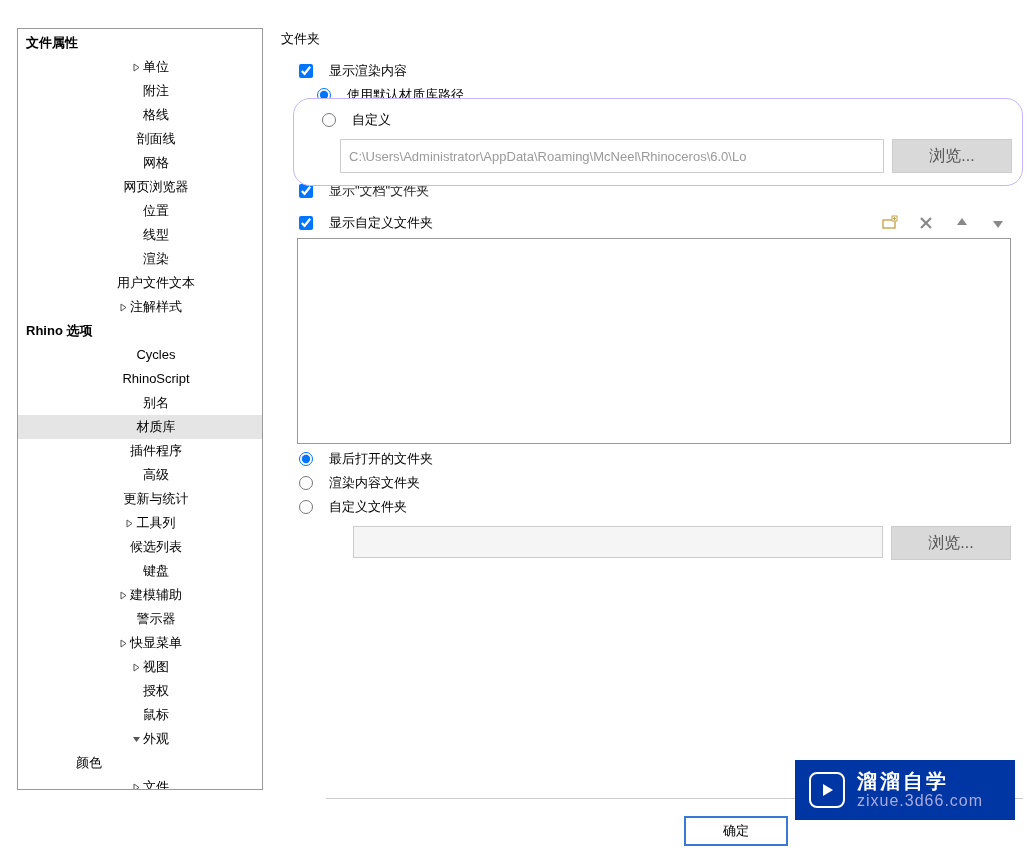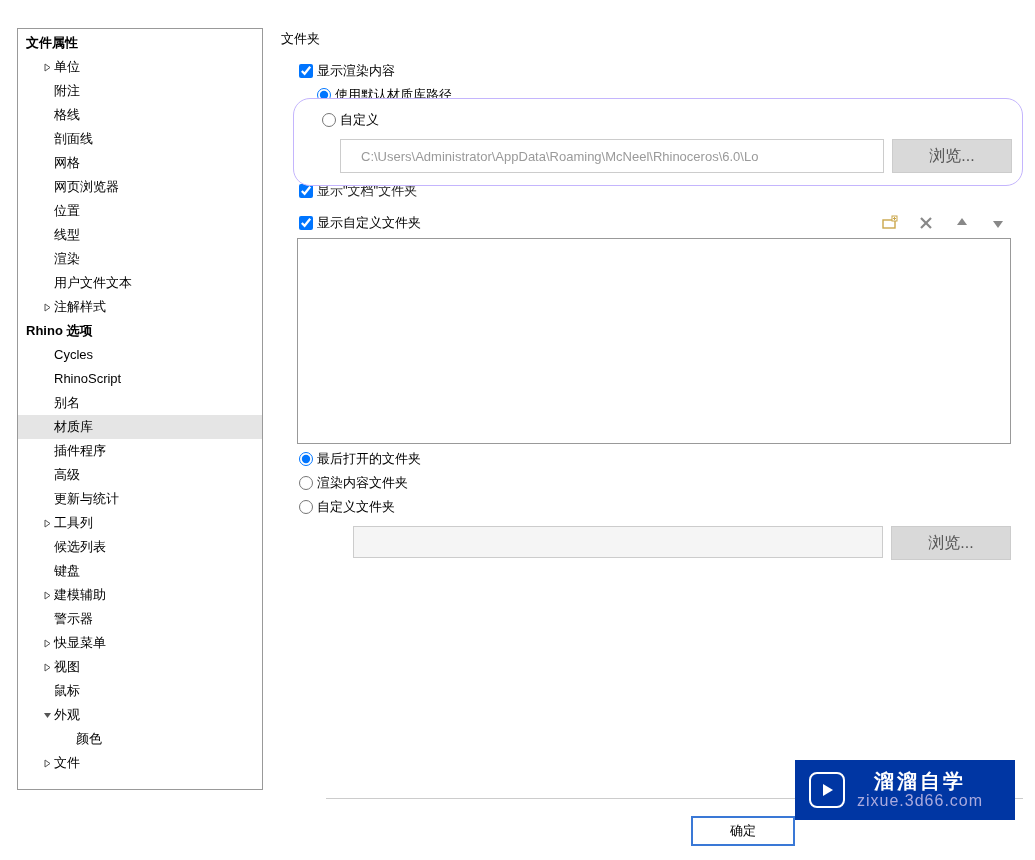--- a/index.html
+++ b/index.html
@@ -40,38 +40,38 @@
   .tree-item.selected { background: #e5e5e5; }
   .tree-chevron {
     display: inline-flex;
     width: 14px;
     align-items: center;
     justify-content: center;
     color: #555;
     font-size: 10px;
   }
   .tree-spacer { display:inline-block; width:14px; }
-  .indent-1 { padding-left: 22px; }
+  .indent-1 { padding-left: 22px; justify-content: center; }
   .indent-2 { padding-left: 44px; }
 
   
   .right-panel {
     flex: 1;
     padding: 28px 10px 0 18px;
     position: relative;
   }
   .section-title {
     margin: 2px 0 14px 0;
     font-size: 13px;
   }
   .row {
     display: flex;
     align-items: center;
     margin: 6px 0 6px 18px;
-    gap: 4px;
+    gap: 16px;
   }
   input[type=checkbox], input[type=radio] {
     width: 14px; height: 14px;
     margin: 0;
   }
   label { cursor: default; }
 
   .highlight-box {
     border: 1px solid #c4b5fd;
     border-radius: 17px;
@@ -84,21 +84,21 @@
     display: flex;
     margin: 10px 0 0 36px;
     gap: 0;
   }
   .path-input {
     flex: 1;
     height: 34px;
     border: 1px solid #ccc;
     background: #fff;
     color: #9a9a9a;
-    padding: 0 20px;
+    padding: 0 8px;
     font-size: 13px;
     font-family: inherit;
     overflow:hidden;
   }
   .browse-btn {
     width: 120px;
     height: 34px;
     background: #d9d9d9;
     border: 1px solid #ccc;
     color: #555;
@@ -139,21 +139,21 @@
     height: 32px;
     border: 1px solid #ccc;
     background: #f5f5f5;
     flex:1;
     margin-left: 36px;
   }
 
   .bottom-bar {
     position: absolute;
     bottom: 14px;
-    right: 8px;
+    right: 15px;
     display: flex;
     gap: 12px;
   }
   .bottom-btn {
     width: 104px;
     height: 30px;
     background: #fff;
     border: 1px solid #888;
     font-size: 13px;
     cursor: pointer;
@@ -181,21 +181,21 @@
     padding: 0 14px;
     z-index: 50;
   }
   .wm-logo {
     width: 36px; height: 36px;
     border: 2px solid #fff;
     border-radius: 8px;
     display:flex; align-items:center; justify-content:center;
   }
   .wm-text { display:flex; flex-direction:column; line-height:1.1;}
-  .wm-big { font-size: 20px; font-weight: bold; letter-spacing: 3px; text-align: center;}
+  .wm-big { font-size: 20px; font-weight: bold; letter-spacing: 3px;}
   .wm-small { font-size: 16px; letter-spacing: 1px; color:#aad; }
 
   .covered-row { margin-left:18px; margin-top:-2px; margin-bottom:8px; color:#222;}
 </style>
 </head>
 <body>
 
 <div class="container">
 
   <div class="left-panel">
@@ -324,20 +324,24 @@
           </span>
           <span>快显菜单</span>
         </div>
         <div class="tree-item indent-1">
           <span class="tree-chevron">
             <svg width="9" height="9" viewBox="0 0 9 9">
               <path d="M2 1 L7 4.5 L2 8 Z" fill="none" stroke="#555" stroke-width="1"></path>
             </svg>
           </span>
           <span>视图</span>
+        </div>
+        <div class="tree-item indent-1">
+          <span class="tree-chevron"></span>
+          <span>授权</span>
         </div>
         <div class="tree-item indent-1">
           <span class="tree-chevron"></span>
           <span>鼠标</span>
         </div>
         <div class="tree-item indent-1">
           <span class="tree-chevron">
             <svg width="9" height="9" viewBox="0 0 9 9">
               <path d="M1 2 L8 2 L4.5 7 Z" fill="#555"></path>
             </svg>

